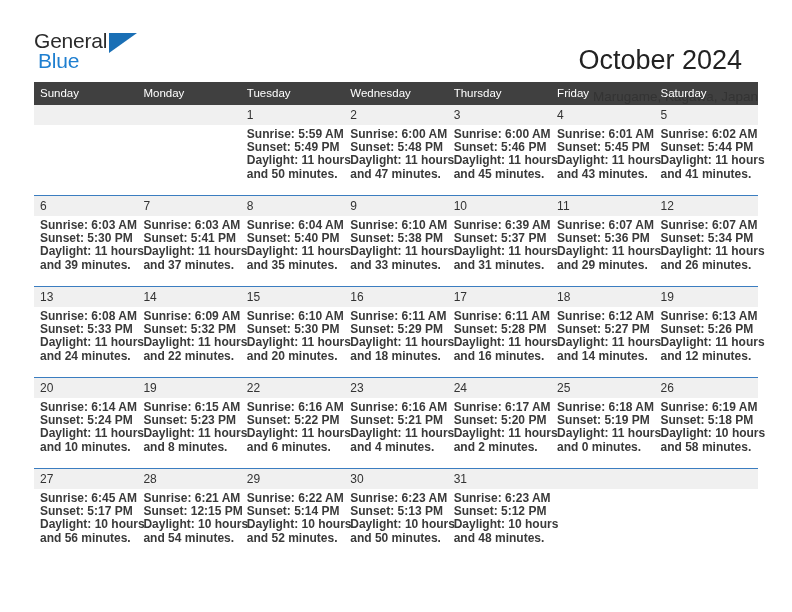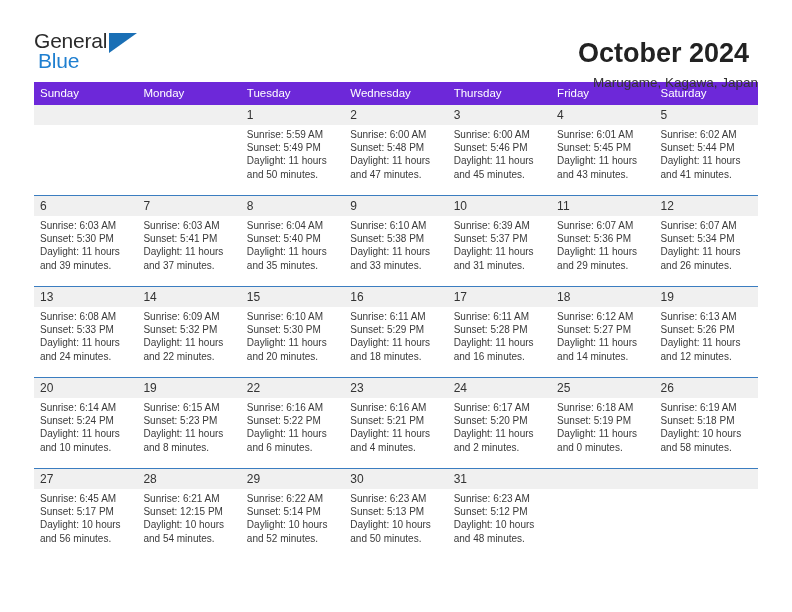--- a/index.html
+++ b/index.html
@@ -62,40 +62,40 @@
     border-left: 28px solid #1a6fb5;
     border-bottom: 20px solid transparent;
   }
   .title-block {
     text-align: right;
     padding-top: 0px;
   }
   .cal-title {
     font-size: 27px;
     color: #222222;
-    font-weight: bold;
+    font-weight: normal;
     line-height: 1.05;
-    margin: 9px;
+    margin: 16px;
   }
   .cal-subtitle {
     font-size: 13.5px;
     color: #333333;
     margin-top: 9px;
     line-height: 1.1;
   }
 
   
   .calendar {
     width: 724px;
     border-collapse: collapse;
     table-layout: fixed;
     margin-top: 2px;
   }
   .calendar th {
-    background: #6d28d9;
+    background: #404040;
     color: #ffffff;
     font-weight: normal;
     font-size: 11.5px;
     text-align: left;
     padding: 5px 0 6px 6px;
     height: 20px;
     box-sizing: border-box;
   }
   .week-row > td {
     vertical-align: top;
@@ -118,23 +118,24 @@
     padding: 3px 0 3px 6px;
     height: 20px;
     box-sizing: border-box;
     line-height: 14px;
   }
   .daynum.empty {
     color: transparent;
   }
   .details {
     padding: 3px 6px 0 6px;
-    font-size: 10px;
+    font-size: 12px;
     color: #3a3a3a;
     line-height: 13.2px;
+    font-weight: bold;
   }
   .details div {
     white-space: nowrap;
   }
   .cell-empty .daynum {
     background: #f0f0f0;
   }
 </style>
 </head>
 <body>

